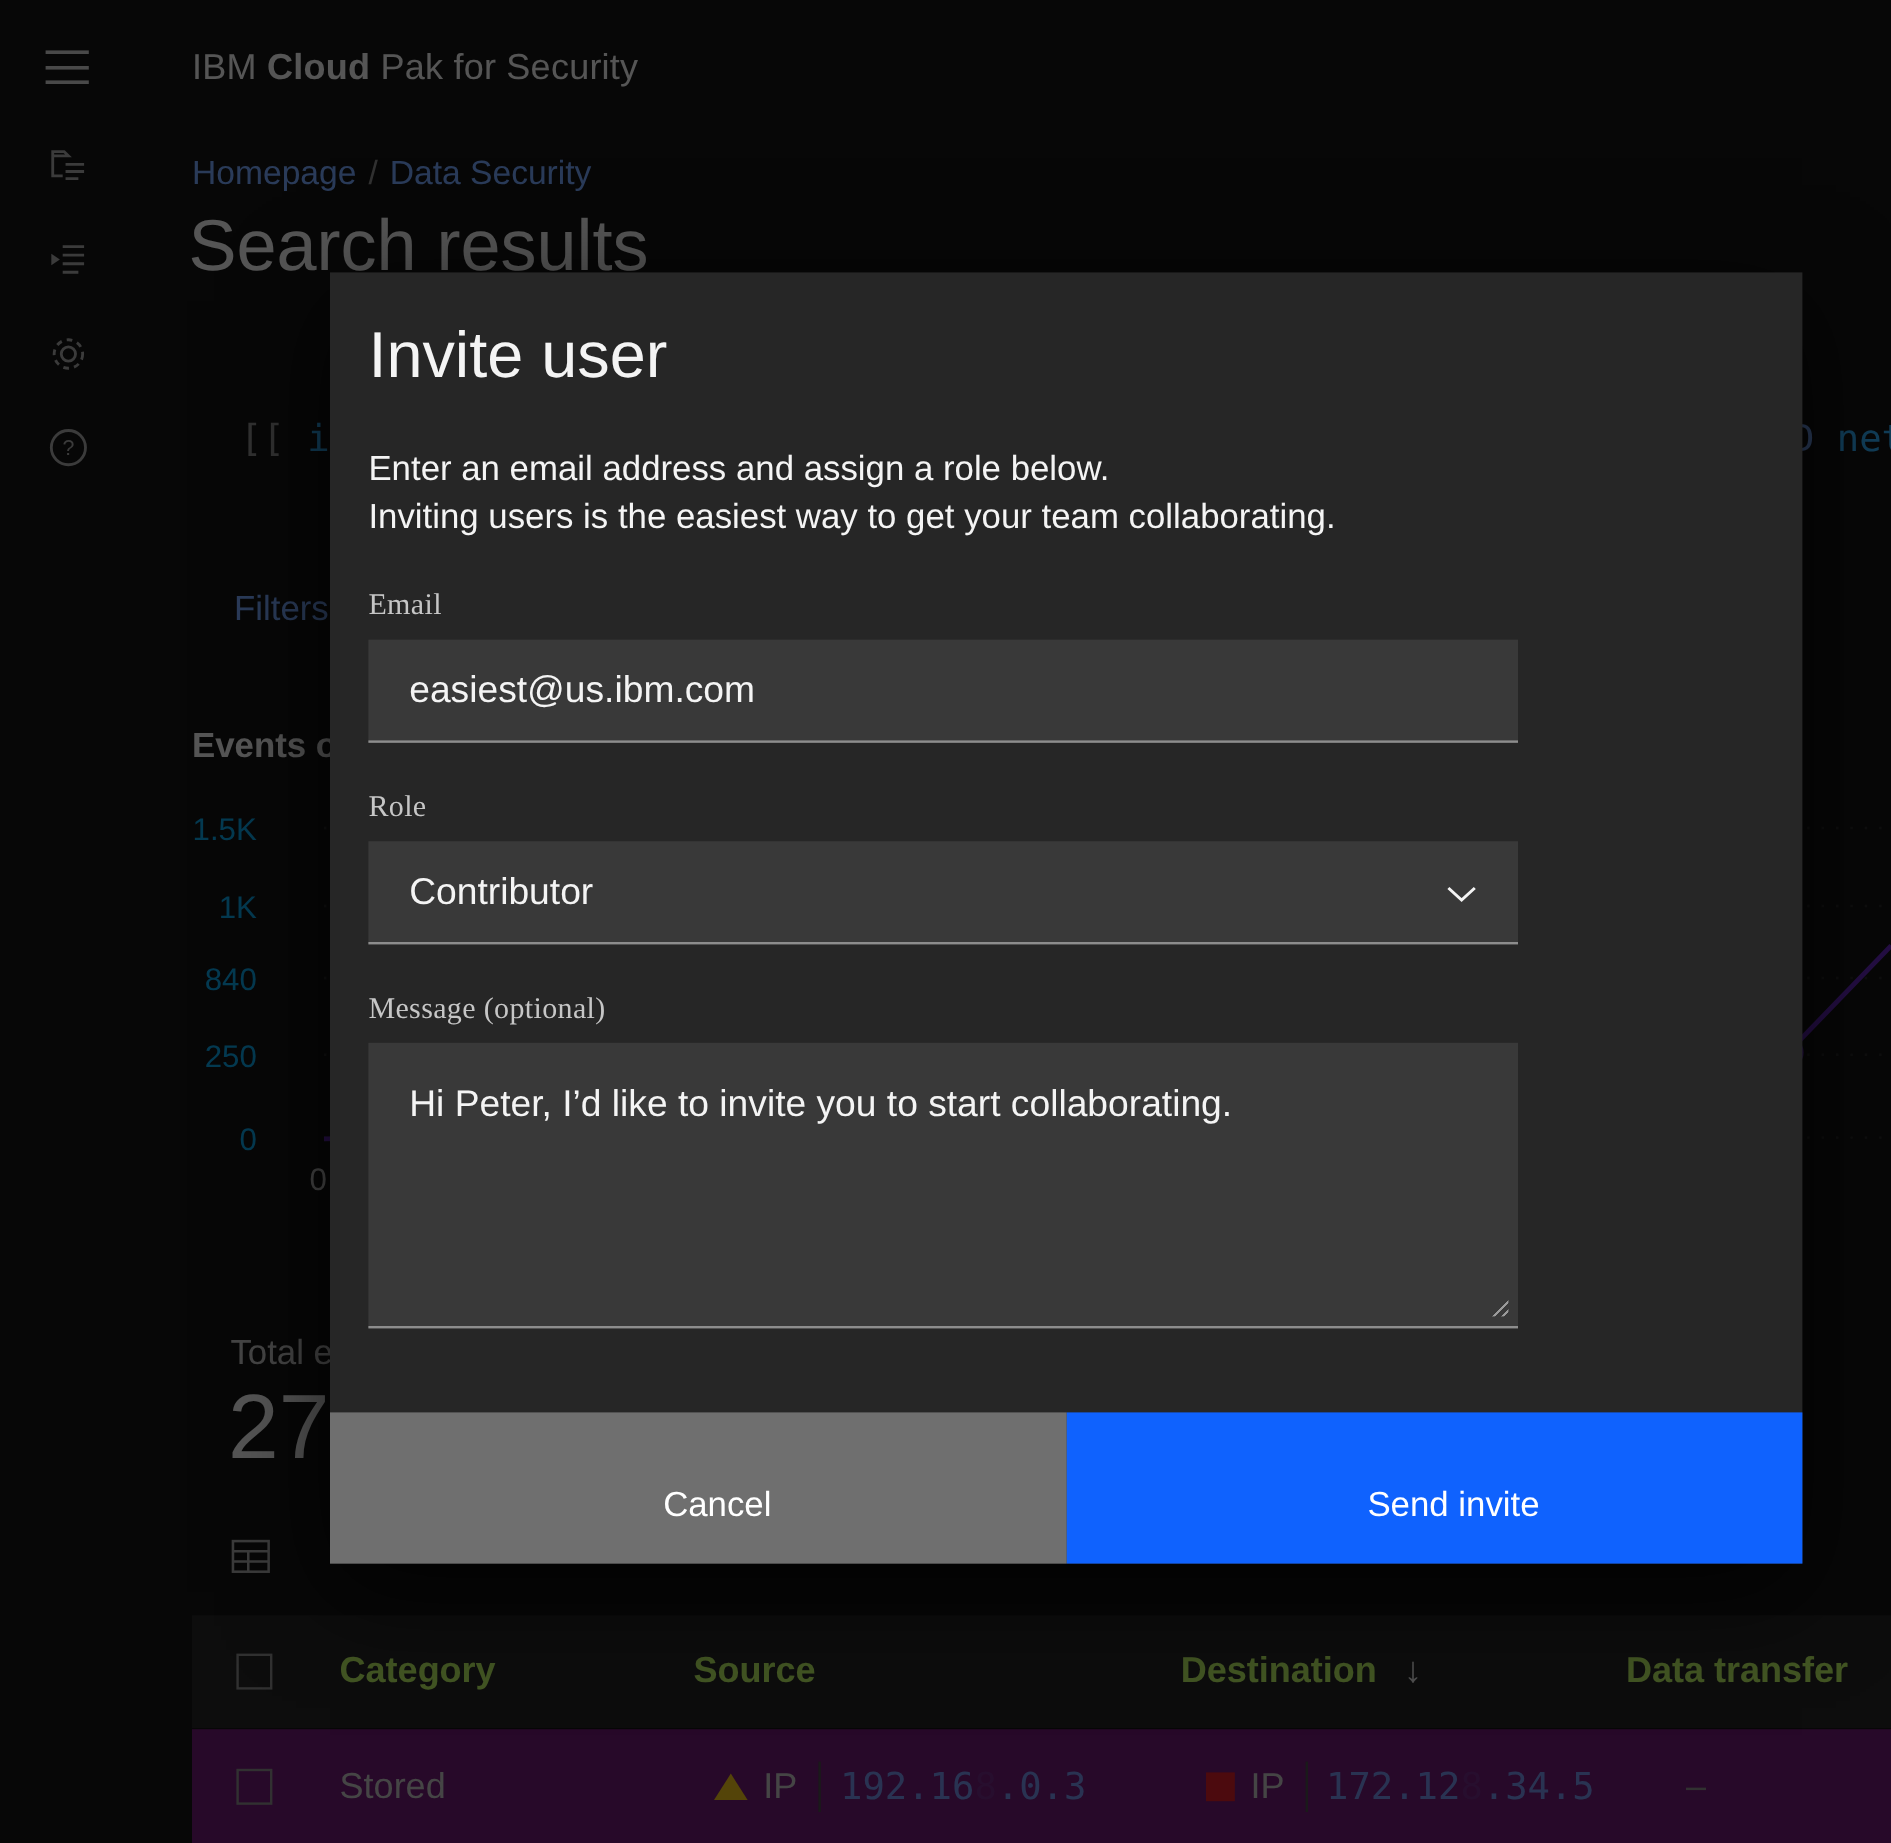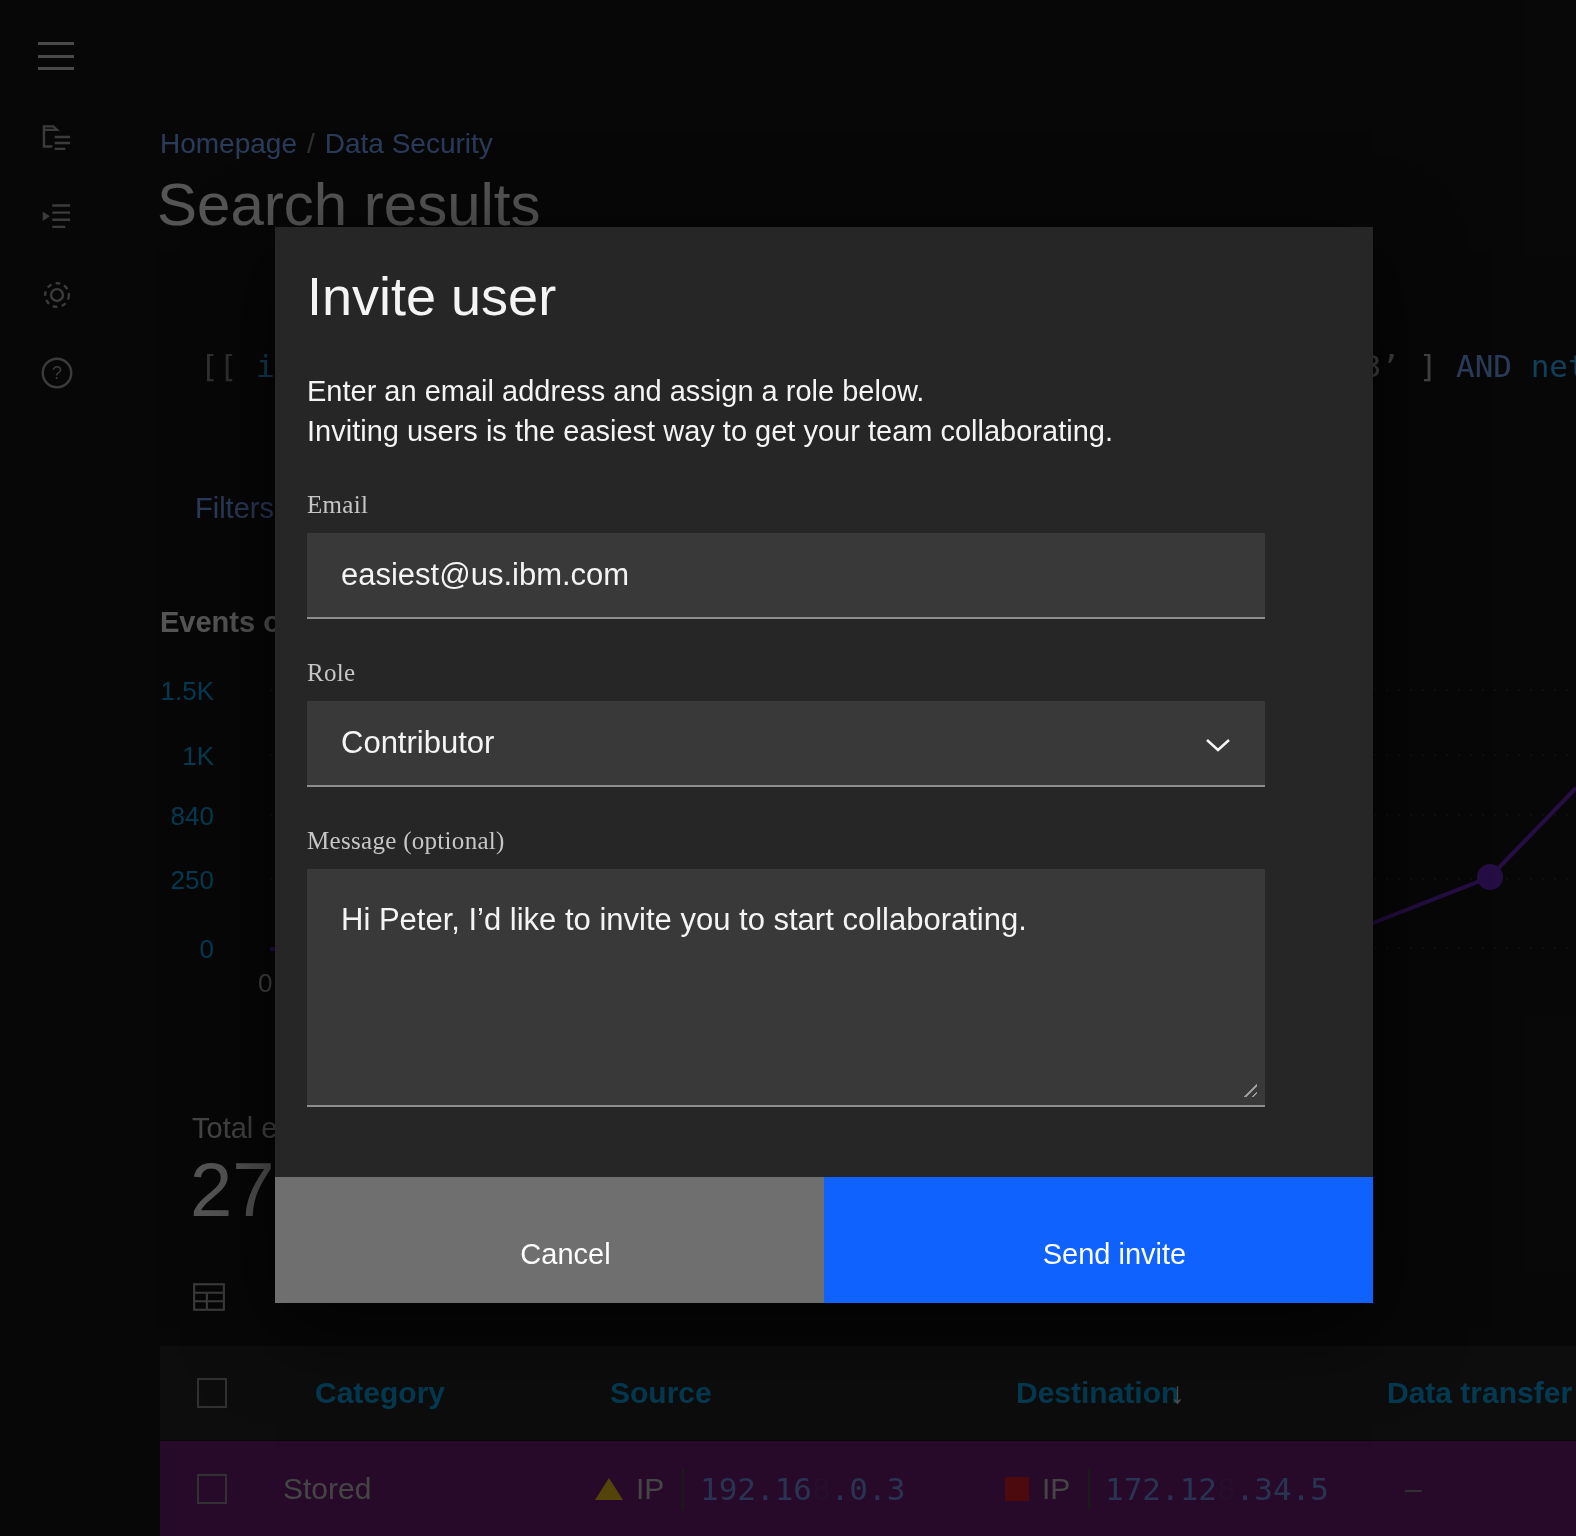--- a/index.html
+++ b/index.html
@@ -48,36 +48,36 @@
   .right-partial { left:1272px; top:1112px; font-size:29px; color:#c6c6c6; }
 
   .grid-icon { left:192px; top:1282px; width:34px; height:30px; color:#a8a8a8; cursor:pointer; }
   .grid-icon svg { width:100%; height:100%; stroke:#a8a8a8; fill:none; stroke-width:2; }
 
   
   .table { left:160px; top:1346px; width:1416px; height:190px; }
   .thead { position:absolute; left:0; top:0; right:0; height:94px; background:#262626; }
   .trow  { position:absolute; left:0; top:95px; right:0; height:95px; background:#701a75; }
   .cell { position:absolute; top:50%; transform:translateY(-50%); white-space:nowrap; }
-  .th { font-size:30px; font-weight:700; color:#0ea5e9; cursor:pointer;margin-left:32px; }
+  .th { font-size:30px; font-weight:700; color:#bef264; cursor:pointer; }
   .td { font-size:30px; color:#c6c6c6; }
   .checkbox { width:30px; height:30px; border:2px solid #8d8d8d; background:transparent; cursor:pointer; }
   .sort-arrow { font-size:30px; color:#e0e0e0; cursor:pointer; }
   .sev-triangle { width:0; height:0; border-left:14px solid transparent; border-right:14px solid transparent; border-bottom:22px solid #f1c21b; }
   .sev-square { width:24px; height:24px; background:#da1e28; }
   .vdivider { width:2px; height:42px; background:#4a4a4a; }
   .ip-text { font-family:"DejaVu Sans Mono", monospace; font-size:31px; color:#78a9ff; opacity:.85; }
   .ip-dim { opacity:.12; }
   .transfer-dash { color:#8d8d8d; }
 
   
   #scrim { position:absolute; inset:0; background:rgba(0,0,0,0.65); z-index:10; }
 
   
-  #modal { position:absolute; left:275px; top:227px; width:1098px; height:1076px; background:#262626; z-index:20; box-shadow:0 24px 80px rgba(0,0,0,.7); }
+  #modal { position:absolute; left:275px; top:227px; width:1227px; height:1076px; background:#262626; z-index:20; box-shadow:0 24px 80px rgba(0,0,0,.7); }
   .modal-body { padding:0 32px; }
   .modal-title { margin-top:38px; font-size:54px; font-weight:300; color:#f4f4f4; }
   .modal-desc { margin-top:44px; font-size:29px; line-height:40px; color:#f4f4f4; max-width:830px; }
   .field-label { margin-top:40px; font-size:25px; color:#c6c6c6; letter-spacing:.3px;font-family:Liberation Serif, serif; }
   .text-input, .select-input {
     margin-top:14px; width:958px; height:86px; background:#393939;
     border:none; border-bottom:2px solid #8d8d8d;
     display:flex; align-items:center; padding:0 34px;
     font-size:31px; color:#f4f4f4; cursor:text;
   }
@@ -103,20 +103,21 @@
 <body>
 
 <div id="page">
 
   <div class="abs hamburger">
     <i></i>
       <i></i>
       <i></i>
   </div>
 
+  <div class="abs brand"><span>IBM</span> <b>Cloud</b><span> Pak for Security</span></div>
 
   <div class="abs side-icon" style="top:118px">
     <svg viewBox="0 0 32 32">
         <path d="M5 7 h8 l3 3 h-11 z M5 10 v14 h7"></path>
         <path d="M14 16 h13 M14 21 h13 M14 26 h9"></path>
       </svg>
   </div>
   <div class="abs side-icon" style="top:196px">
     <svg viewBox="0 0 32 32">
         <path d="M12 8 h15 M12 14 h15 M12 20 h15 M12 26 h11"></path>

